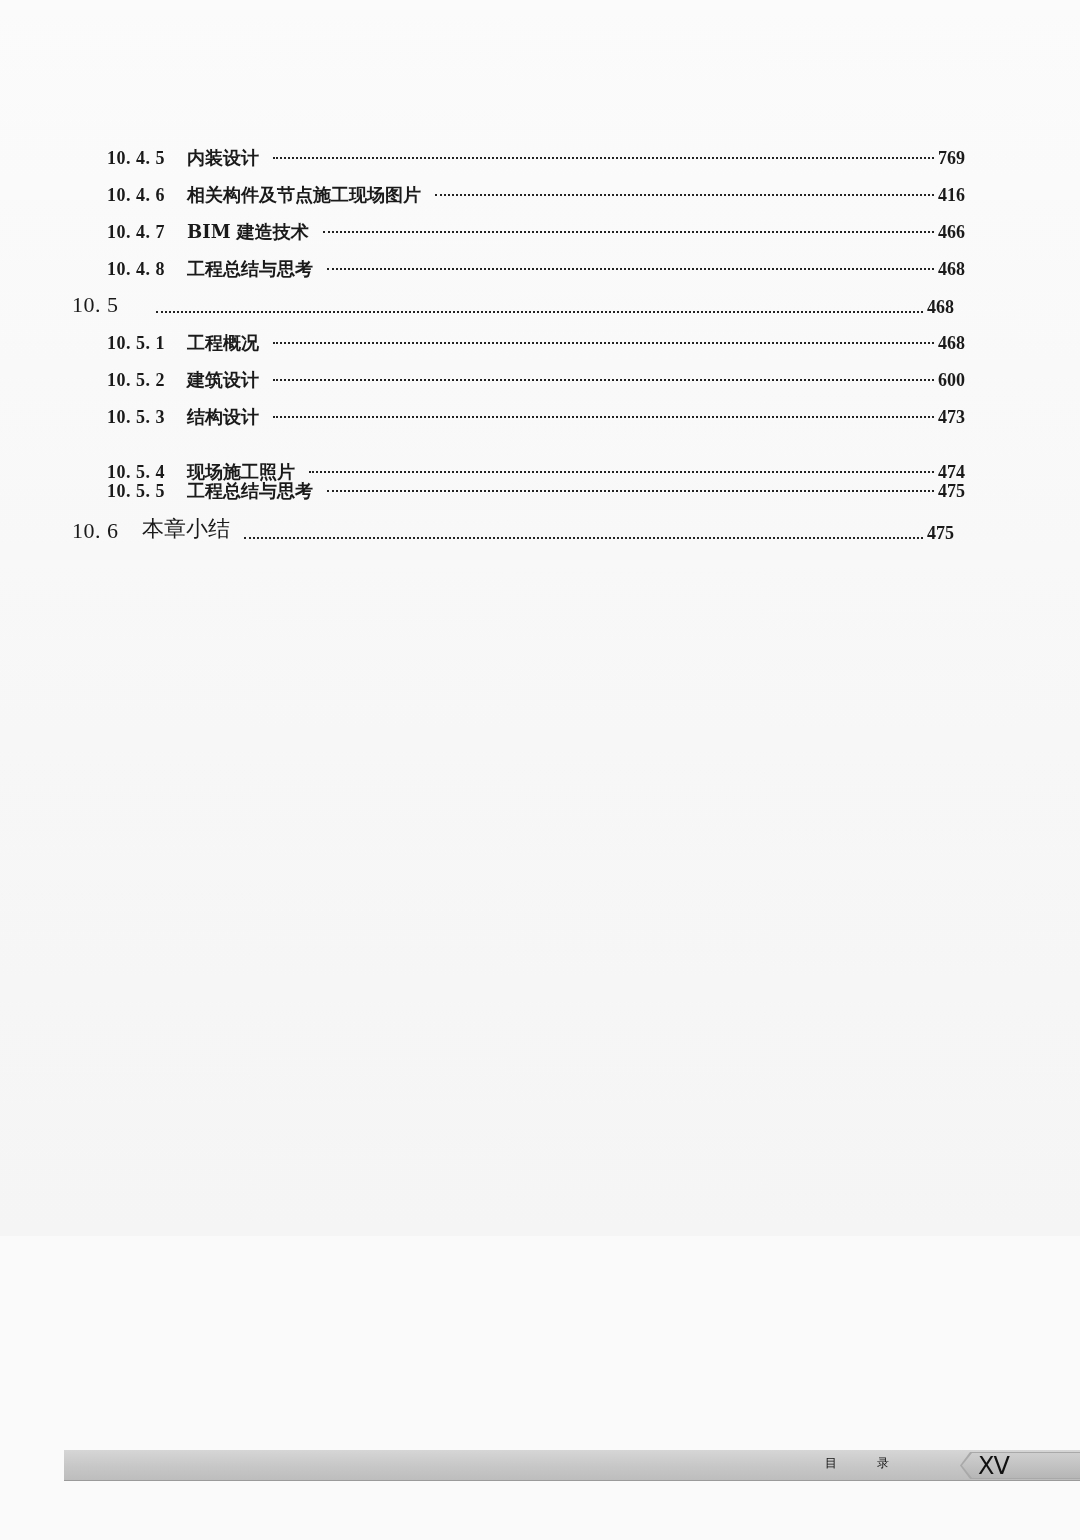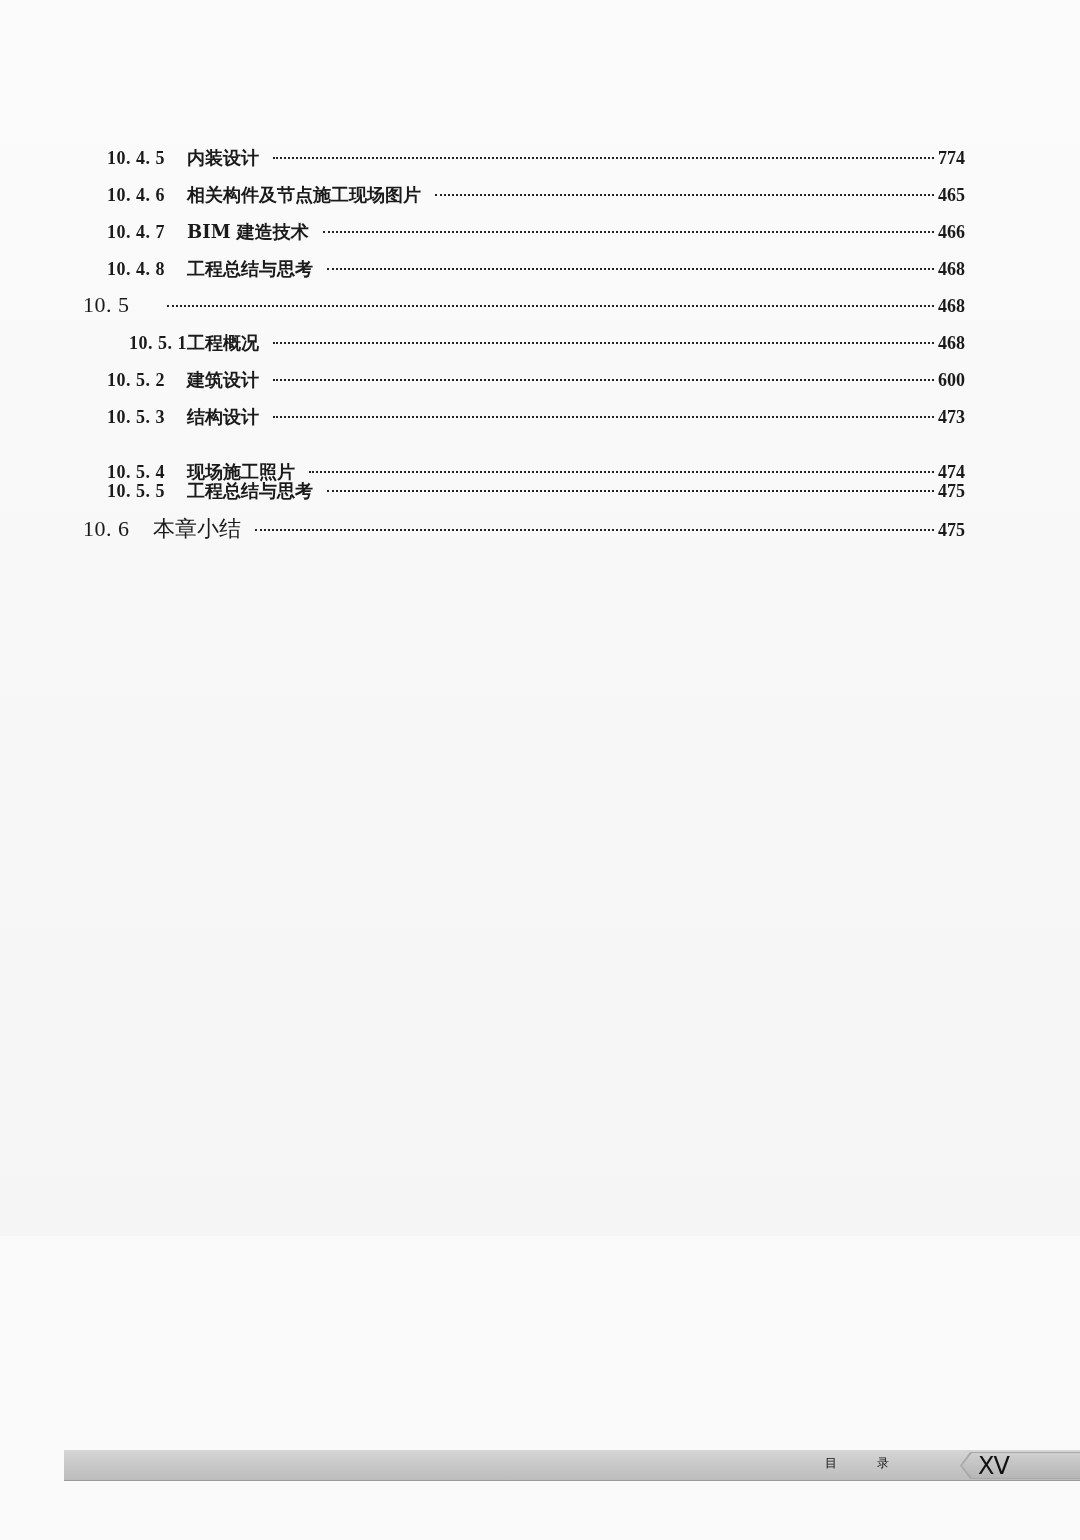--- a/index.html
+++ b/index.html
@@ -32,23 +32,24 @@
       display: flex;
       align-items: baseline;
       white-space: nowrap;
     }
     .toc-row.level3 {
       left: 107px;
       width: 858px;
       font-size: 18px;
     }
     .toc-row.level2 {
-      left: 83px;
+      left: 72px;
       width: 882px;
       font-size: 22px;
+      align-items: flex-end;
     }
     .toc-num {
       display: inline-block;
       font-family: "Liberation Serif", "DejaVu Serif", serif;
       font-weight: bold;
       letter-spacing: 0.5px;
     }
     .level3 .toc-num { width: 80px; }
     .level2 .toc-num { width: 70px; font-weight: normal; }
     .toc-title {
@@ -119,28 +120,28 @@
 <body>
 
 <div class="page">
 
   <div class="toc">
 
     <div class="toc-row level3" style="top:146px;">
       <span class="toc-num">10. 4. 5</span>
       <span class="toc-title">内装设计</span>
       <span class="toc-leader"></span>
-      <span class="toc-page">774</span>
+      <span class="toc-page">769</span>
     </div>
 
     <div class="toc-row level3" style="top:183px;">
       <span class="toc-num">10. 4. 6</span>
       <span class="toc-title">相关构件及节点施工现场图片</span>
       <span class="toc-leader"></span>
-      <span class="toc-page">465</span>
+      <span class="toc-page">416</span>
     </div>
 
     <div class="toc-row level3" style="top:220px;">
       <span class="toc-num">10. 4. 7</span>
       <span class="toc-title">BIM 建造技术</span>
       <span class="toc-leader"></span>
       <span class="toc-page">466</span>
     </div>
 
     <div class="toc-row level3" style="top:257px;">
@@ -149,21 +150,21 @@
       <span class="toc-leader"></span>
       <span class="toc-page">468</span>
     </div>
 
     <div class="toc-row level2" style="top:292px;">
       <span class="toc-num">10. 5</span>
       <span class="toc-leader"></span>
       <span class="toc-page">468</span>
     </div>
 
-    <div class="toc-row level3" style="top:331px;text-align:right;">
+    <div class="toc-row level3" style="top:331px;">
       <span class="toc-num">10. 5. 1</span>
       <span class="toc-title">工程概况</span>
       <span class="toc-leader"></span>
       <span class="toc-page">468</span>
     </div>
 
     <div class="toc-row level3" style="top:368px;">
       <span class="toc-num">10. 5. 2</span>
       <span class="toc-title">建筑设计</span>
       <span class="toc-leader"></span>

